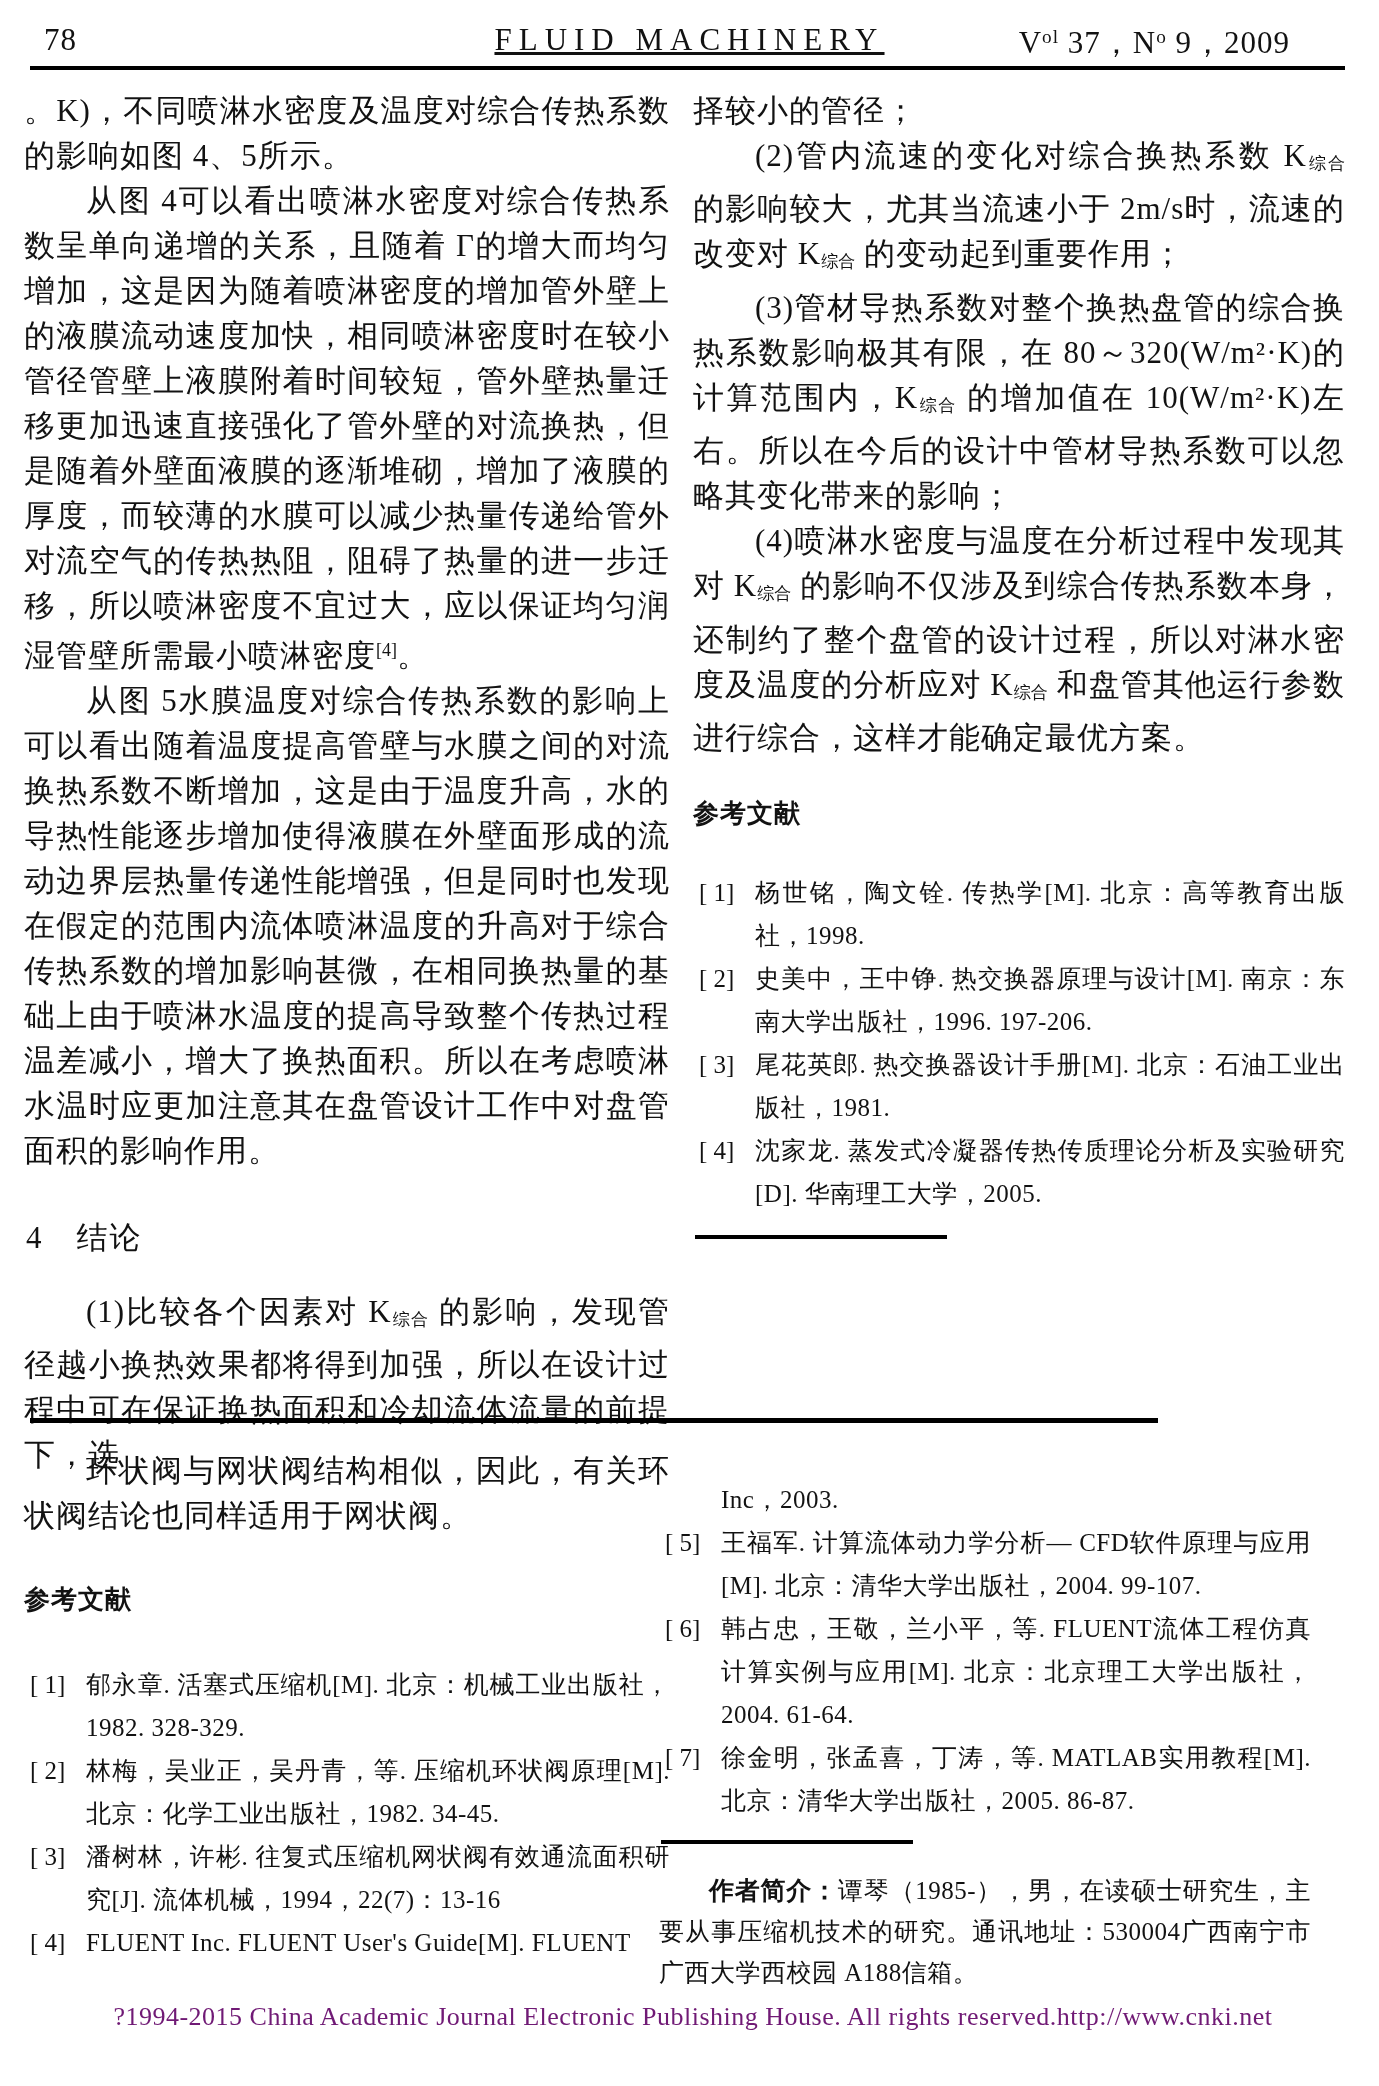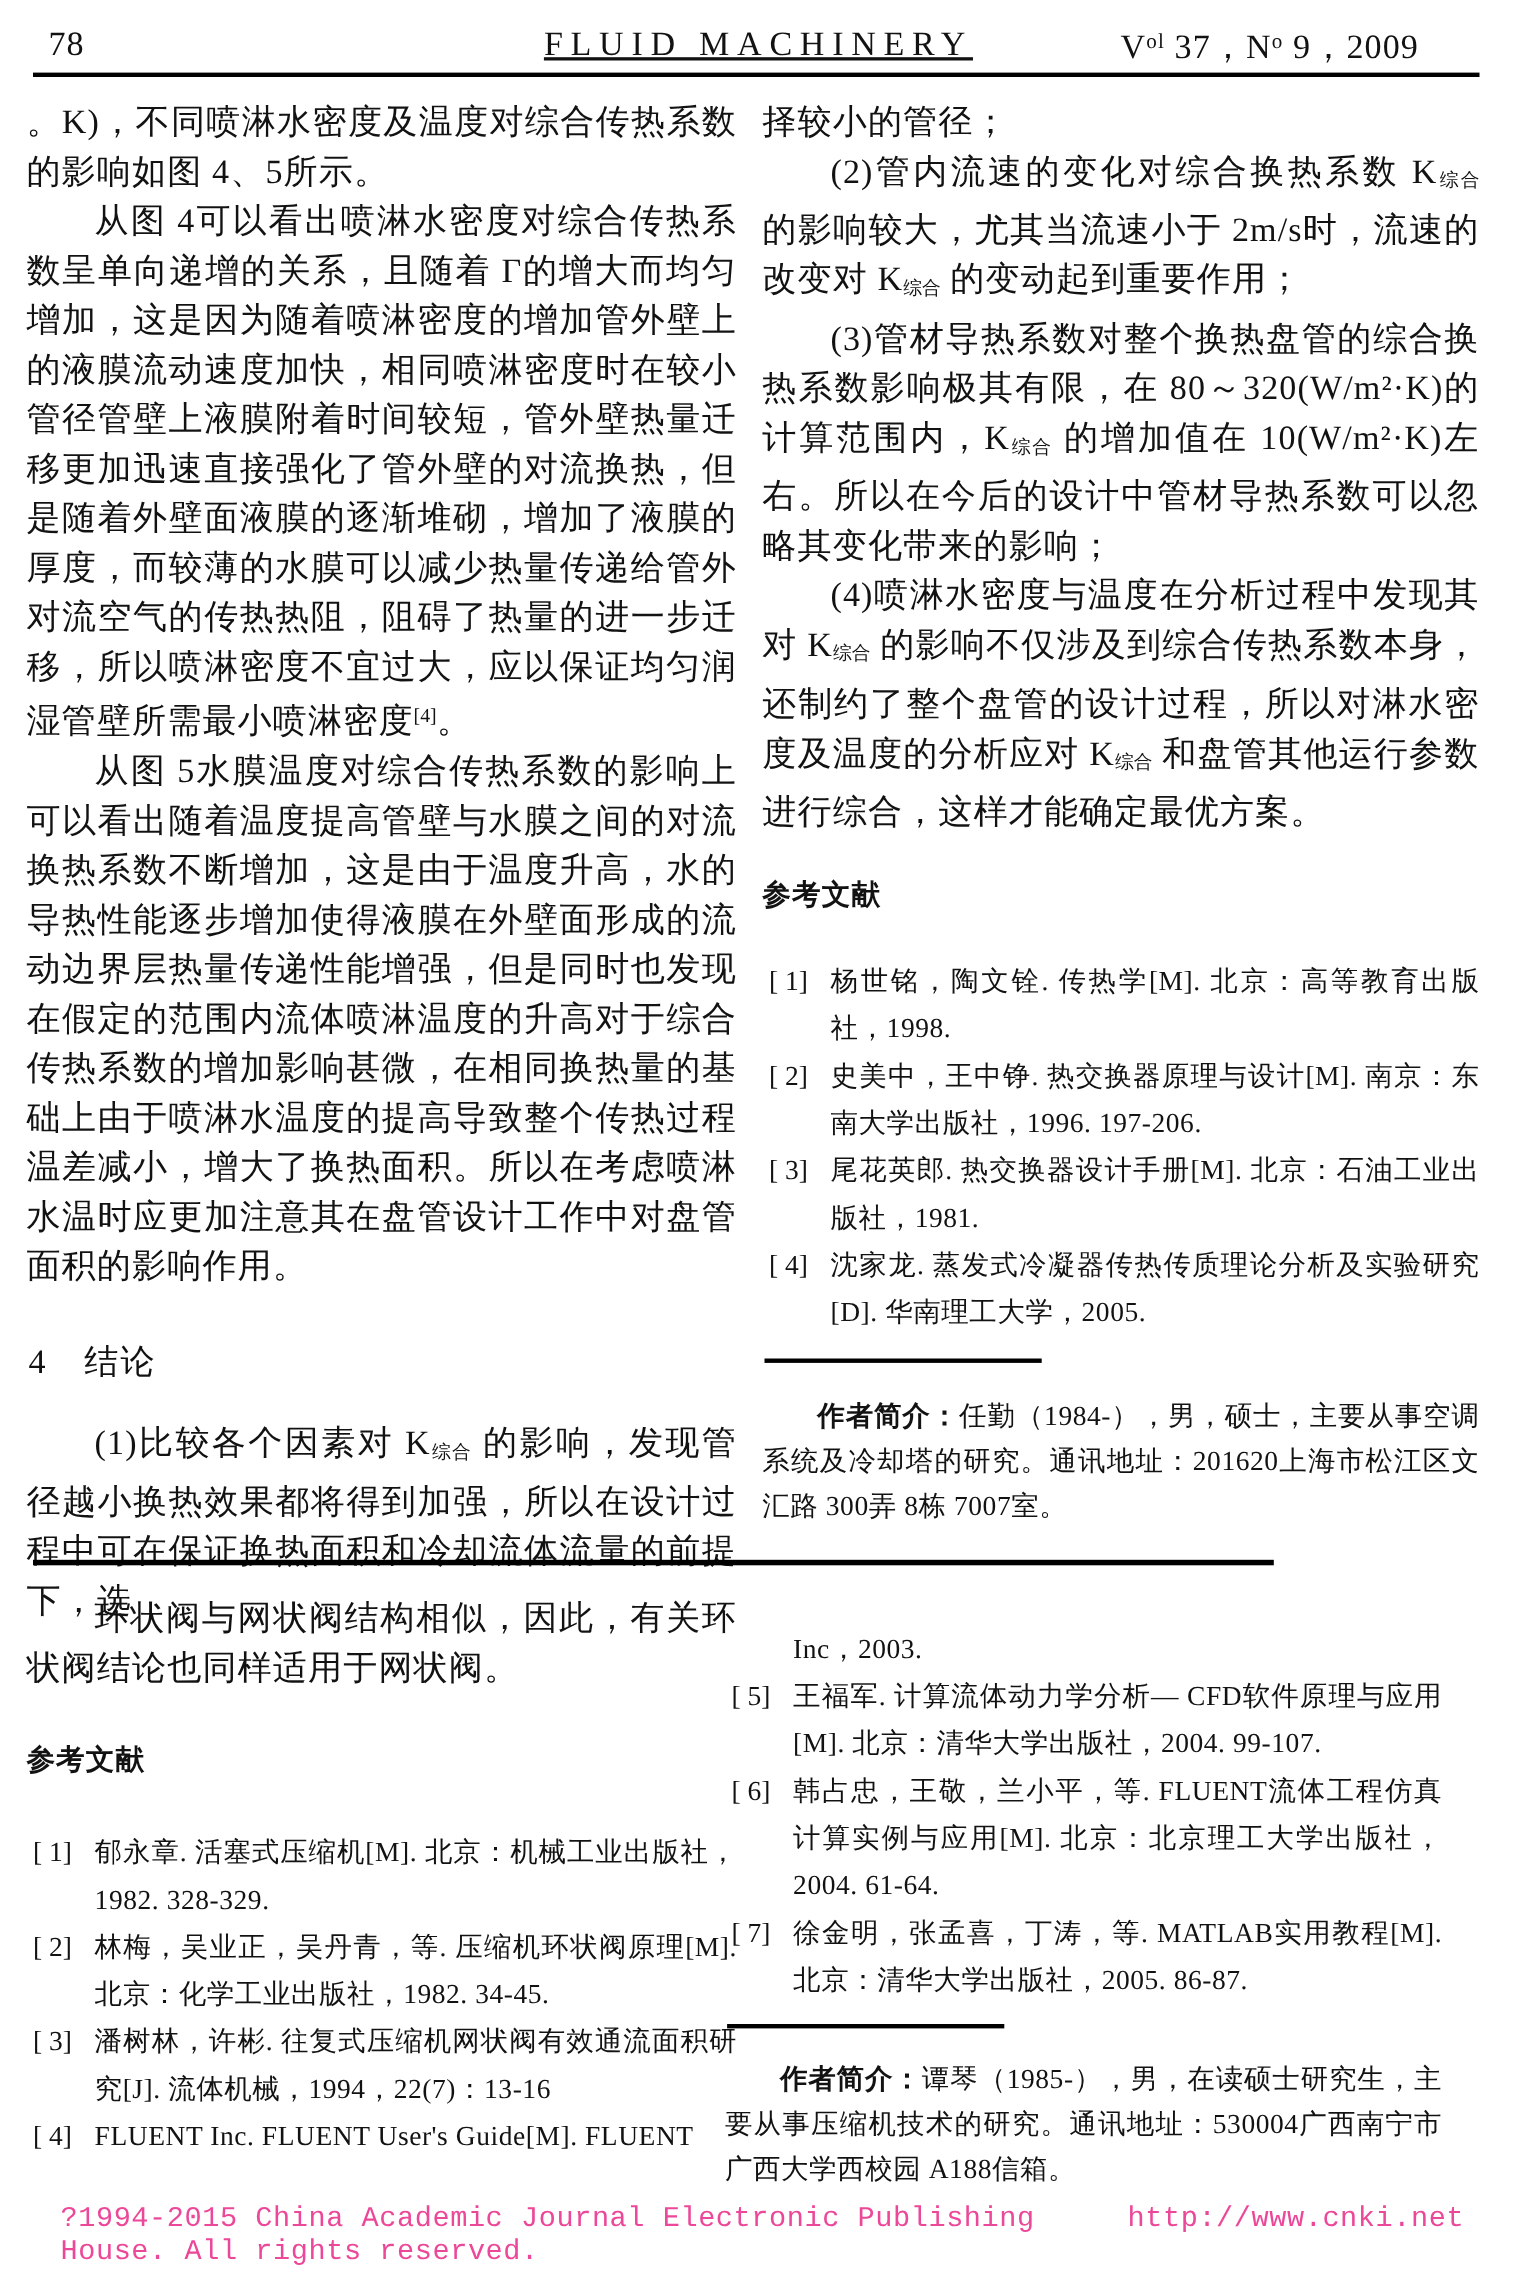--- a/index.html
+++ b/index.html
@@ -45,22 +45,22 @@
 
   .bio { font-size:25px; line-height:41px; text-align:justify; text-indent:2em; letter-spacing:0.5px; }
   .bio-label { font-weight:bold; }
 
   .mid-rule { position:absolute; left:30px; top:1418px; width:1128px; height:5px; background:#000; }
 
   .continuation-note { font-size:29px; letter-spacing:1px; margin-bottom:10px; }
 
   
   .footer { position:absolute; left:55px; top:2002px; width:1276px;
-            display:flex; justify-content:space-between; align-items:baseline;
-            color:#ec4899; font-size:26px; letter-spacing:0.5px;font-family:Liberation Mono, monospace; }
+            display:flex; justify-content:center; align-items:baseline;
+            color:#701a75; font-size:26px; letter-spacing:0.5px; }
 </style>
 </head>
 <body>
 
 <div>
 
   <span class="hdr-pagenum">78</span>
   <span class="hdr-journal">FLUID MACHINERY</span>
   <span class="hdr-issue">V<sup>ol</sup> 37，N<sup>o</sup> 9，2009</span>
   <div class="hdr-rule"></div>
@@ -93,21 +93,20 @@
         <span class="ref-marker">[ 3]</span>
         <span>尾花英郎. 热交换器设计手册[M]. 北京：石油工业出版社，1981.</span>
       </div>
       <div class="ref-item">
         <span class="ref-marker">[ 4]</span>
         <span>沈家龙. 蒸发式冷凝器传热传质理论分析及实验研究[D]. 华南理工大学，2005.</span>
       </div>
     </div>
 
     <div class="short-rule"></div>
-    <p class="bio"><span class="bio-label">作者简介：</span><span>任勤（1984-），男，硕士，主要从事空调系统及冷却塔的研究。通讯地址：201620上海市松江区文汇路 300弄 8栋 7007室。</span></p>
   </div>
 
   <div class="mid-rule"></div>
 
   <div class="col col-bl">
     <p class="body-text indent">环状阀与网状阀结构相似，因此，有关环状阀结论也同样适用于网状阀。</p>
 
     <h3 class="refs-heading">参考文献</h3>
     <div class="ref-list">
       <div class="ref-item">

